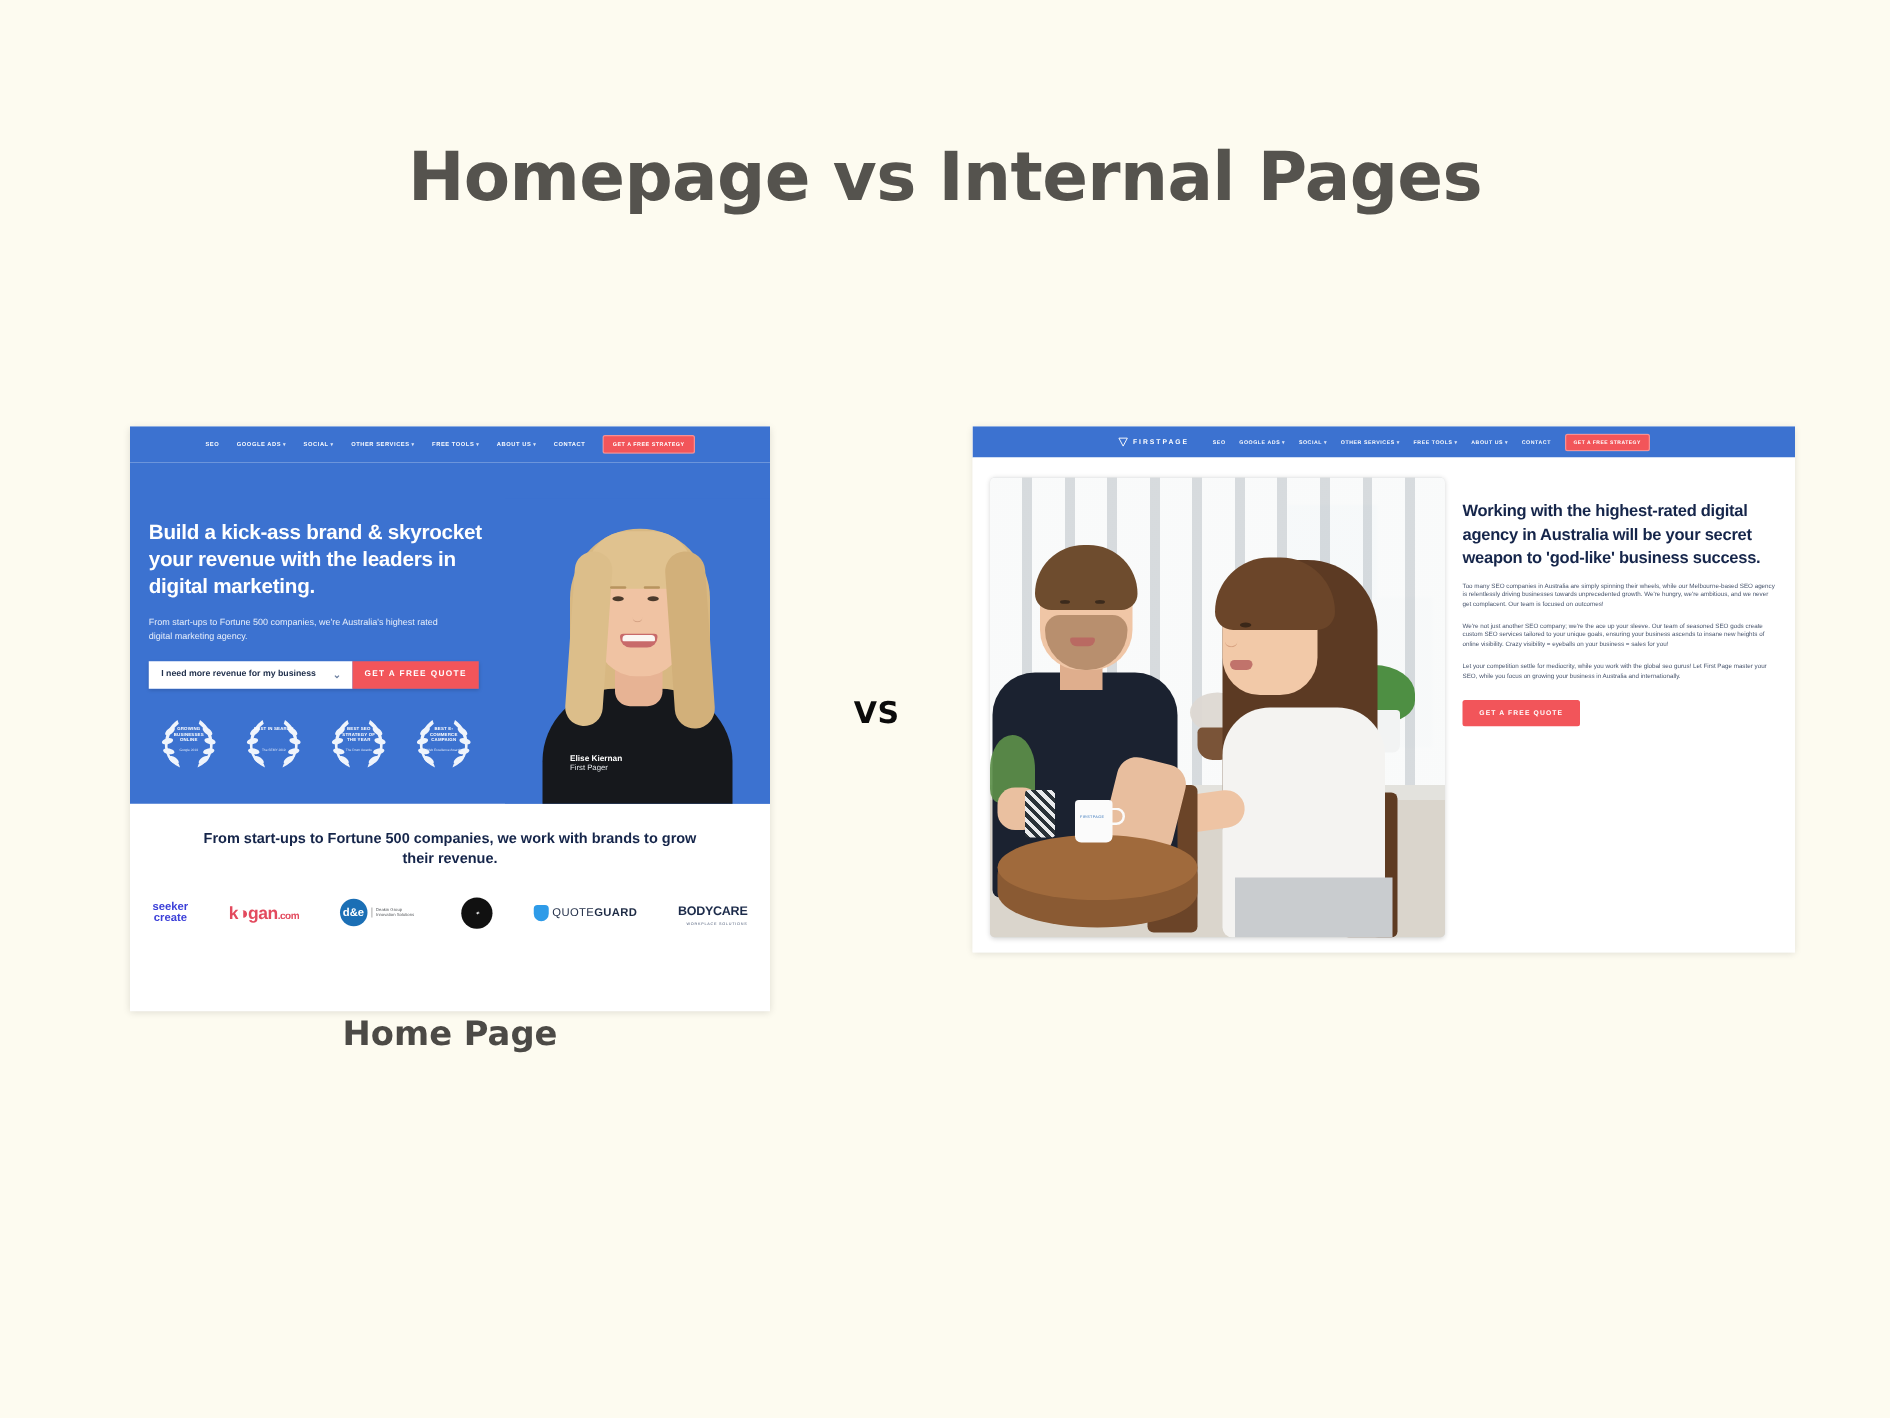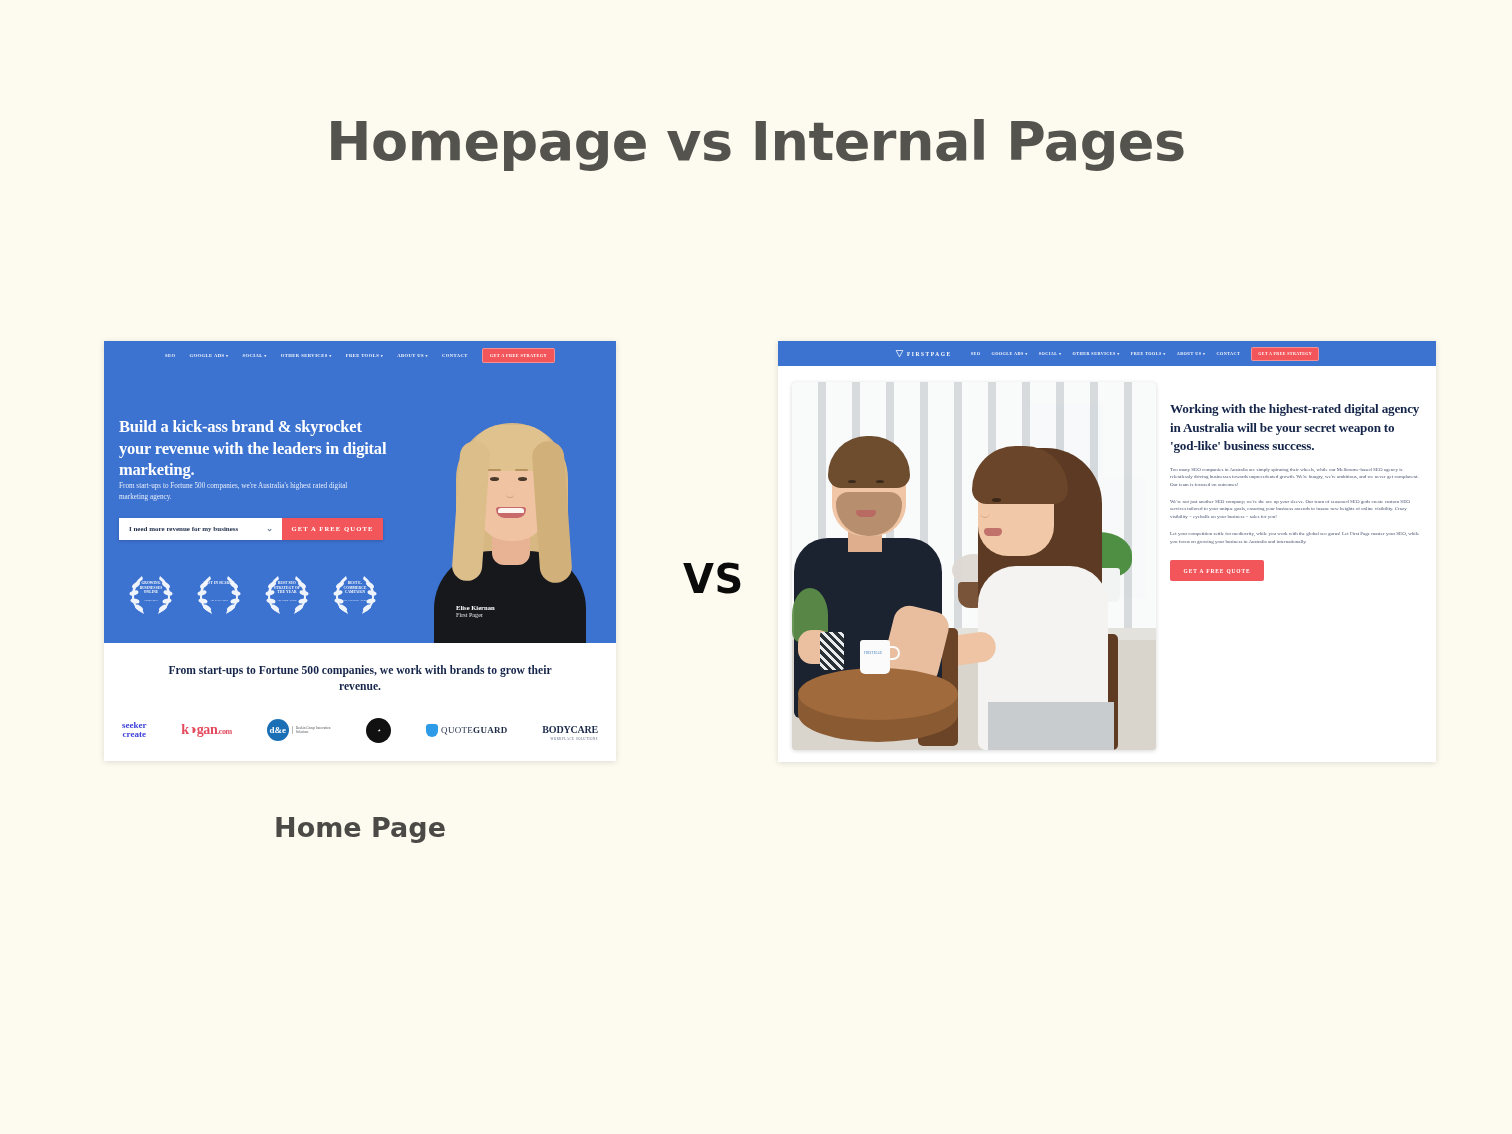--- a/index.html
+++ b/index.html
@@ -20,41 +20,40 @@
     font-family: "DejaVu Sans", sans-serif;
     font-size: 54px; font-weight: 700;
     color: #55534E; letter-spacing: -0.5px;
     line-height: 76px;
   }
 
   
   .vs-label {
     position: absolute; left: 683px; top: 556px;
     font-family: "DejaVu Sans", sans-serif;
-    font-size: 40px; font-weight: 700; color: #0B0B0B;
+    font-size: 24px; font-weight: 700; color: #0B0B0B;
     letter-spacing: 0.5px;
   }
 
   
   .caption {
     position: absolute; top: 812px;
     font-family: "DejaVu Sans", sans-serif;
     font-size: 27px; font-weight: 700; color: #4C4A46;
     text-align: center;
   }
   .caption.left  { left: 104px; width: 512px; }
   .caption.right { left: 778px; width: 658px; }
 
   
   .panel {
     position: absolute; overflow: hidden; background: #fff;
     box-shadow: 0 1px 6px rgba(0,0,0,0.13);
-    font-family: Liberation Serif, serif;
-  }
-  .panel.left  { left: 104px; top: 341px; width: 512px; height: 420px; }
+  }
+  .panel.left  { left: 104px; top: 341px; width: 512px; height: 468px; }
   .panel.right { left: 778px; top: 341px; width: 658px; height: 421px; }
 
   
   .navbar {
     background: #3C72D0; width: 100%;
     display: flex; align-items: center;
     height: 29px; padding: 0 8px;
   }
   .navbar.left-nav { justify-content: center; gap: 14px; }
   .navbar.right-nav { justify-content: center; gap: 11px; height: 25px; }
@@ -89,21 +88,21 @@
     position: relative; background: #3C72D0;
     height: 273px; width: 100%; overflow: hidden;
   }
   .hero-copy { position: absolute; left: 15px; top: 46px; width: 272px; }
   .hero-h1 {
     color: #fff; font-size: 16.5px; font-weight: 700;
     line-height: 21.5px; letter-spacing: -0.2px;
   }
   .hero-sub {
     color: #E6EEFB; font-size: 7.2px; font-weight: 400;
-    line-height: 11px; width: 252px;
+    line-height: 11px; margin-top: 11px; width: 252px;
   }
   .hero-form {
     display: flex; margin-top: 15px; height: 22px;
     width: 264px; box-shadow: 0 1px 3px rgba(0,0,0,0.18);
   }
   .hero-select {
     background: #fff; flex: 1;
     display: flex; align-items: center; justify-content: space-between;
     padding: 0 9px 0 10px;
     color: #22314D; font-size: 7px; font-weight: 600;

